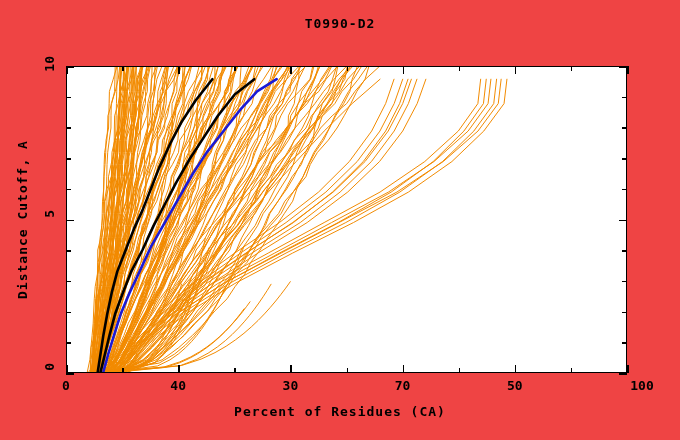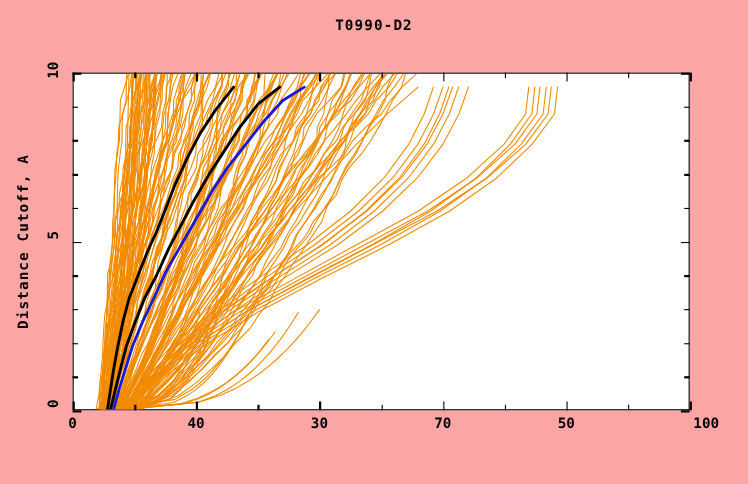--- a/index.html
+++ b/index.html
@@ -1,18 +1,18 @@
 <!DOCTYPE html>
 <html><head>
 <meta charset="utf-8">
 <style>
   html,body{margin:0;padding:0;background:#ffffff;}
   body{width:680px;height:440px;overflow:hidden;
        font-family:"DejaVu Sans Mono","Liberation Mono",monospace;}
-  #root{position:relative;width:680px;height:440px;background:#fca5a5;}
+  #root{position:relative;width:680px;height:440px;background:#ef4444;}
 
   #plot-title{
     position:absolute;left:0;top:16px;width:680px;text-align:center;
     font-size:13px;font-weight:bold;color:#000;letter-spacing:1px;
   }
 
   #plot-frame{
     position:absolute;left:66px;top:66px;width:561px;height:307px;
     border:1.5px solid #000;box-sizing:border-box;background:#fff;
   }
@@ -280,13 +280,14 @@
     </div>
   <div id="x-axis-ticklabels">
       <span class="xtl" style="left: 66px;">0</span>
       <span class="xtl" style="left: 178.2px;">40</span>
       <span class="xtl" style="left: 290.4px;">30</span>
       <span class="xtl" style="left: 402.6px;">70</span>
       <span class="xtl" style="left: 514.8px;">50</span>
       <span class="xtl" style="left: 627px; margin-left: 15px;">100</span>
     </div>
 
+  <div id="x-axis-title">Percent of Residues (CA)</div>
 </div>
 
 </body></html>

